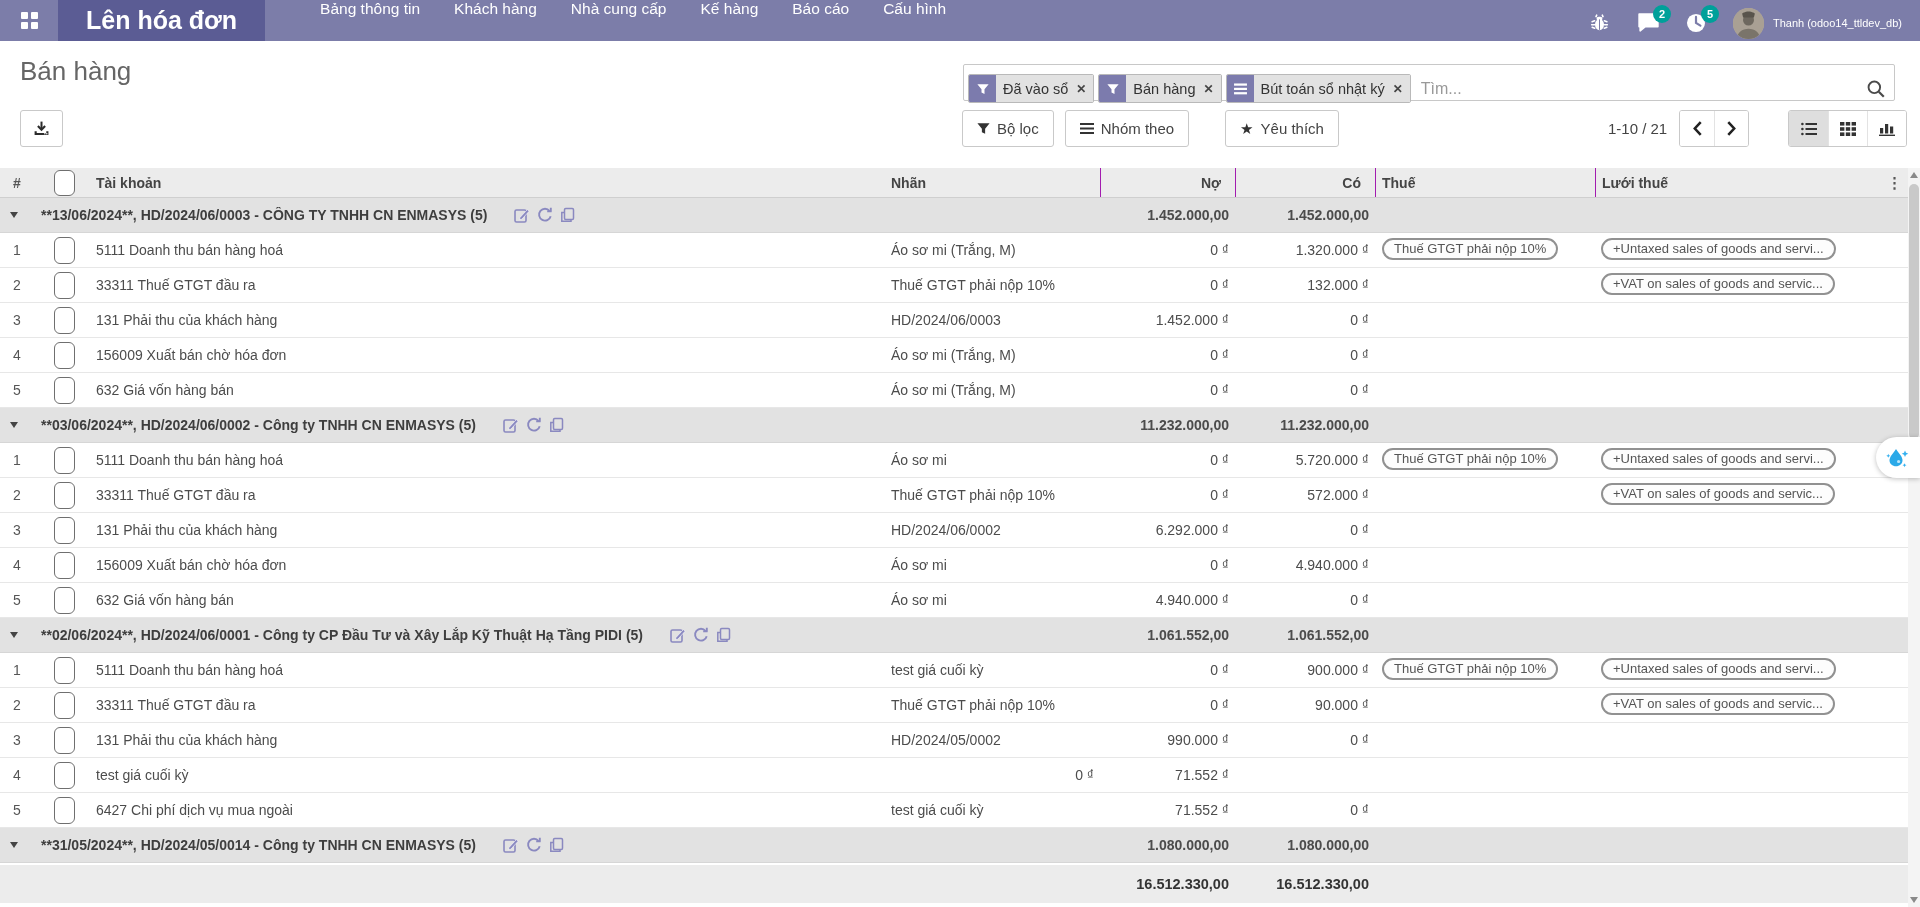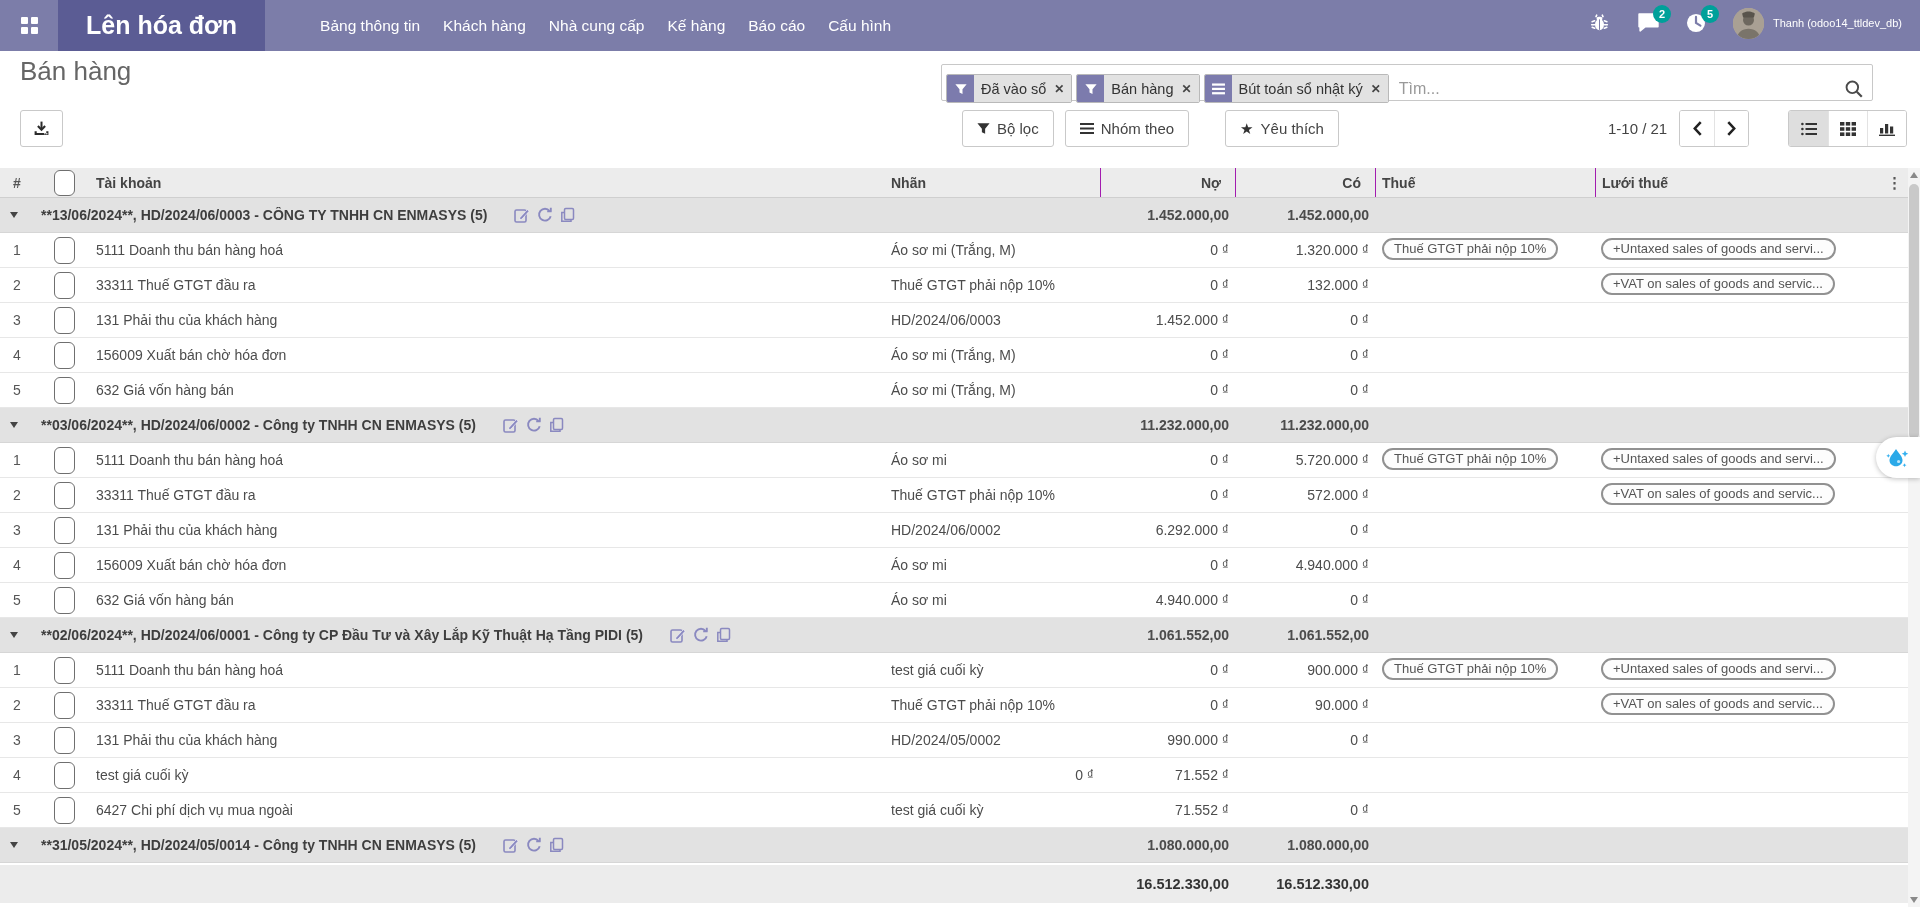--- a/index.html
+++ b/index.html
@@ -4,43 +4,43 @@
 <style>
   * { box-sizing: border-box; }
   html,body { margin:0; padding:0; }
   body {
     width:1920px; height:907px; position:relative; overflow:hidden;
     font-family:"Liberation Sans", sans-serif; color:#4c4c4c; background:#fff;
   }
   svg { display:block; }
 
   
-  .navbar { position:absolute; top:0; left:0; width:1920px; height:51px;
+  .navbar { position:absolute; top:0; left:0; width:1920px; height:41px;
     background:#7c7da9; display:flex; align-items:stretch; color:#fff; z-index:30; }
   .apps-btn { width:58px; display:flex; align-items:center; justify-content:center; cursor:pointer; }
   .brand { background:#5b5c94; display:flex; align-items:center; padding:0 28px;
     font-size:25px; font-weight:bold; white-space:nowrap; }
-  .nav-menu { display:flex; align-items:center; margin-left:55px; gap:23px; }
+  .nav-menu { display:flex; margin-left:55px; gap:34px; }
   .menu-item { font-size:15.5px; cursor:pointer; white-space:nowrap; }
   .nav-right { position:absolute; right:18px; top:0; height:46px; display:flex; align-items:center; gap:26px; }
   .nav-icon { position:relative; width:22px; height:22px; cursor:pointer; }
   .badge { position:absolute; top:-7px; right:-12px; min-width:18px; height:18px; border-radius:9px;
     background:#00a09a; color:#fff; font-size:11px; font-weight:bold;
     display:flex; align-items:center; justify-content:center; padding:0 4px; }
   .user-block { display:flex; align-items:center; gap:9px; cursor:pointer; }
   .avatar { width:31px; height:31px; border-radius:50%; background:#b7ab9d; overflow:hidden; }
   .user-name { font-size:11px; white-space:nowrap; }
 
   
   .breadcrumb-title { position:absolute; left:20px; top:56px; font-size:26px; color:#666; }
   .export-btn { position:absolute; left:20px; top:110px; width:43px; height:37px;
     border:1px solid #c9c9c9; border-radius:3px; background:#fff;
     display:flex; align-items:center; justify-content:center; cursor:pointer; }
 
-  .searchbar { position:absolute; left:941px; top:64px; width:932px; height:37px;
+  .searchbar { position:absolute; left:963px; top:64px; width:932px; height:37px;
     border:1px solid #c8c8c8; border-radius:2px; background:#fff;
     display:flex; align-items:center; padding:12px 8px 0 4px; }
   .facets { display:flex; align-items:center; gap:4px; }
   .facet { display:flex; align-items:stretch; height:29px; border:1px solid #b9b9b9;
     border-radius:2px; overflow:hidden; cursor:pointer; }
   .facet-icon { width:27px; background:#7c7bad; display:flex; align-items:center; justify-content:center; }
   .facet-label { background:#e2e2e2; display:flex; align-items:center; padding:0 7px;
     font-size:14.5px; color:#333; white-space:nowrap; }
   .facet-remove { background:#e2e2e2; display:flex; align-items:center; padding:0 7px 0 1px;
     font-size:12px; font-weight:bold; color:#444; }

